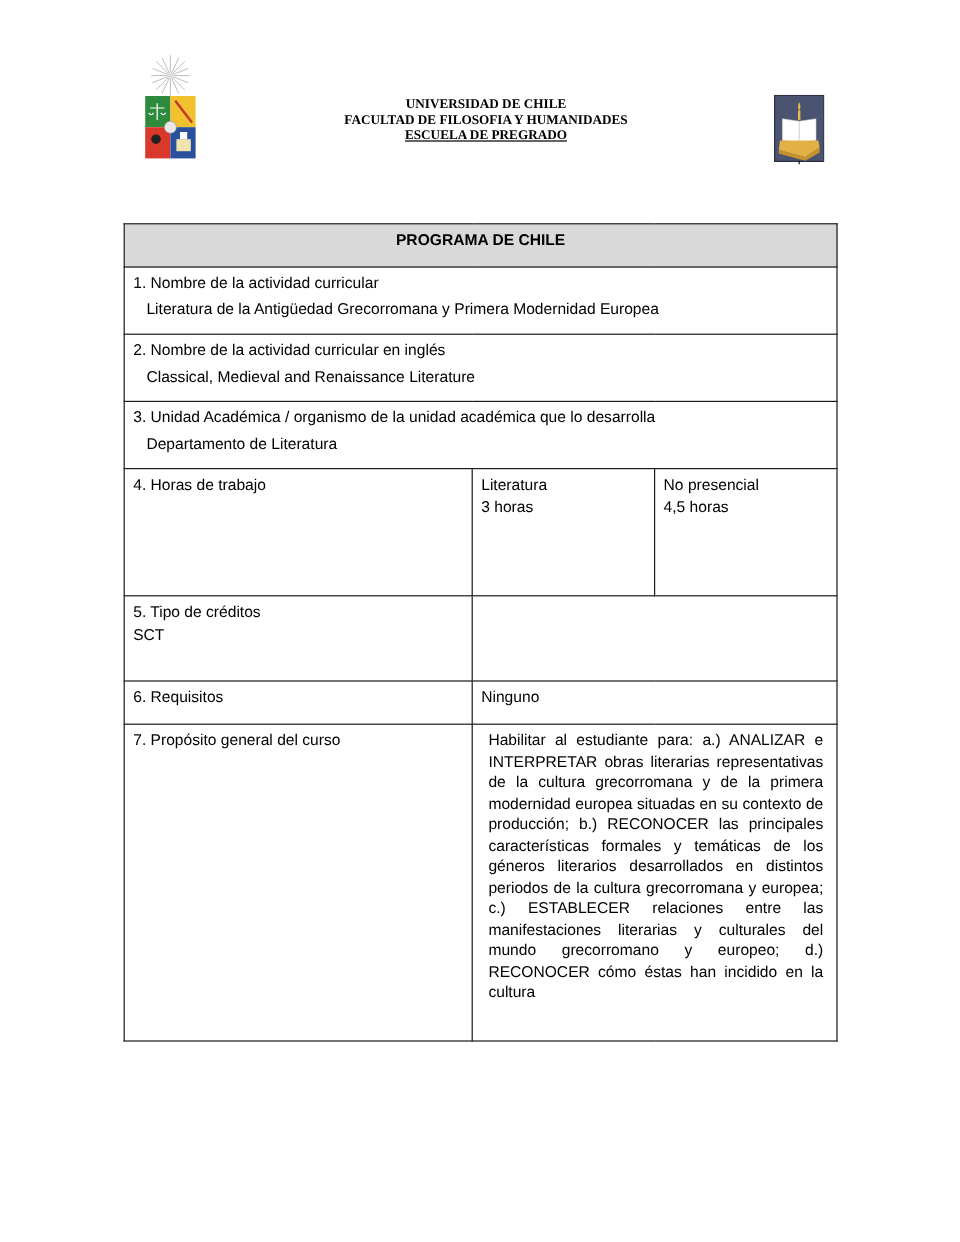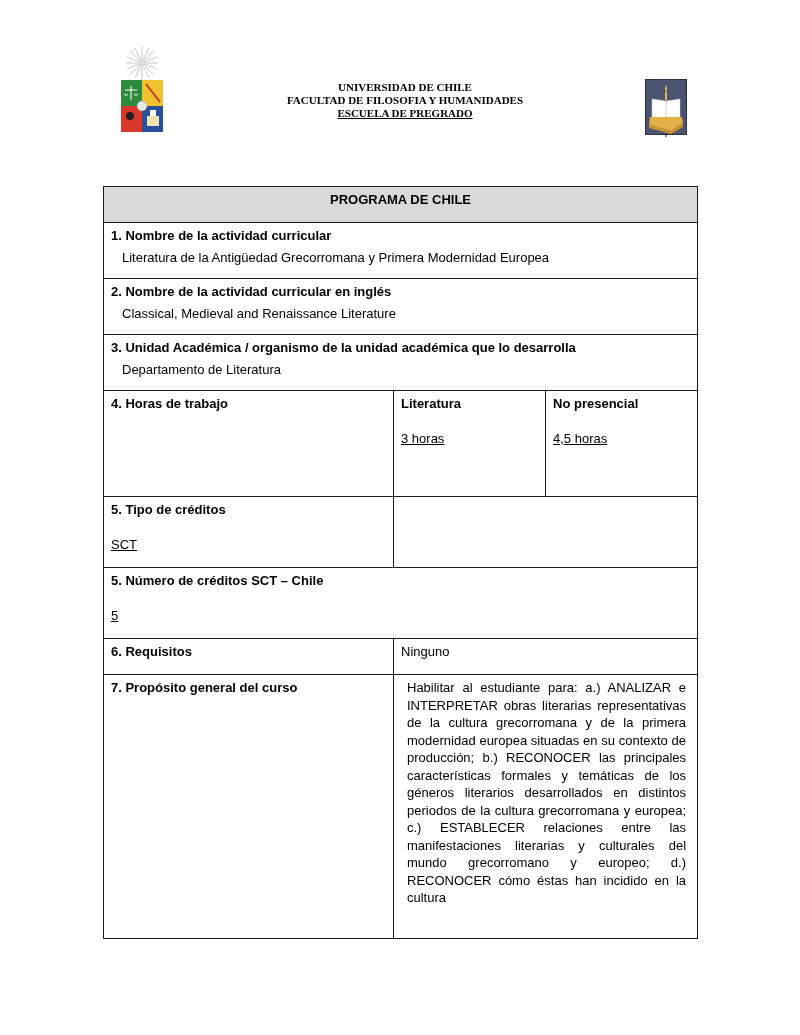--- a/index.html
+++ b/index.html
@@ -7,23 +7,23 @@
 
     .header { position: absolute; left: 0; top: 0; width: 800px; height: 150px; }
     .logo-left { position: absolute; left: 118px; top: 44px; width: 48px; height: 92px; }
     .logo-right { position: absolute; left: 645px; top: 79px; width: 42px; height: 58px; }
     .header-text { position: absolute; left: 200px; top: 81px; width: 410px; text-align: center; font-family: "Liberation Serif", serif; font-weight: bold; font-size: 11px; line-height: 13px; }
     .header-text .u { text-decoration: underline; }
 
     table.prog { position: absolute; left: 103px; top: 186px; width: 594px; border-collapse: collapse; table-layout: fixed; font-family: "Liberation Sans", sans-serif; font-size: 13px; }
     table.prog td { border: 1.5px solid #1a1a1a; vertical-align: top; padding: 4px 7px; line-height: 17.5px; }
     .title-cell { background: #d9d9d9; text-align: center; font-weight: bold; height: 27px; padding-top: 4px !important; }
-    .lbl { font-weight: bold; margin-top: 29px; }
+    .lbl { font-weight: normal; margin-top: 29px; }
     .val-indent { padding-left: 11px; display: block; margin-top: 4px; }
-    .val { display: block; margin-top: 17px; text-decoration: underline; }
+    .val { display: block; margin-top: 1px; }
     .r-name td { height: 47px; }
     .r-hours td { height: 97px; }
     .r-credtype td { height: 62px; }
     .r-credno td { height: 62px; }
     .r-req td { height: 27px; }
     .center { text-align: left; }
     .justify { text-align: justify; text-align-last: left; padding-left: 13px !important; padding-right: 11px !important; }
   </style>
 </head>
 <body>
@@ -123,26 +123,20 @@
   </tr>
 
   <tr class="r-credtype">
     <td>
       <span class="lbl">5. Tipo de créditos</span>
       <span class="val">SCT</span>
     </td>
     <td colspan="2"></td>
   </tr>
 
-  <tr class="r-credno">
-    <td colspan="3">
-      <span class="lbl">5. Número de créditos SCT – Chile</span>
-      <span class="val">5</span>
-    </td>
-  </tr>
 
   <tr class="r-req">
     <td>
       <span class="lbl">6. Requisitos</span>
     </td>
     <td colspan="2" class="center">Ninguno</td>
   </tr>
 
   <tr>
     <td style="height:255px">

